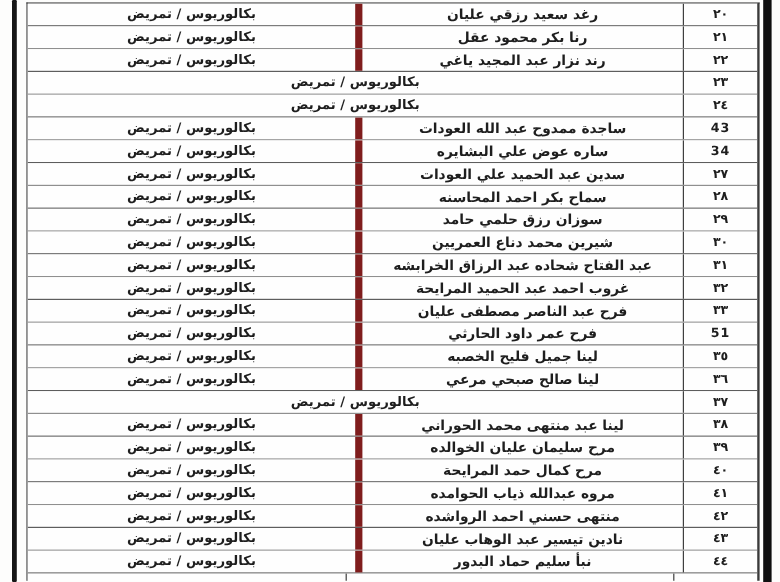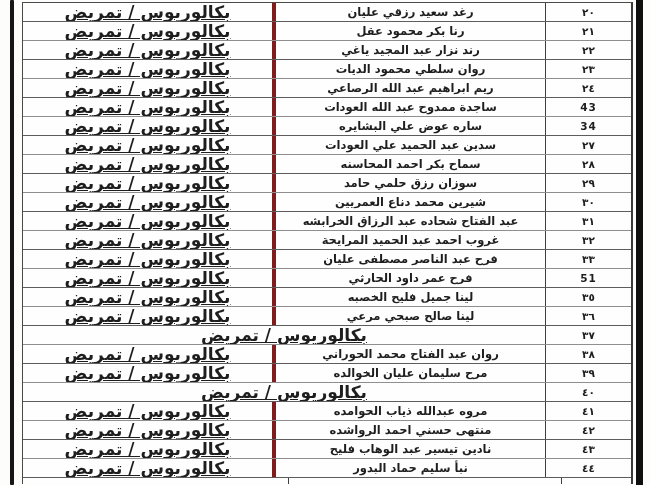--- a/index.html
+++ b/index.html
@@ -59,34 +59,33 @@
     display: flex;
     align-items: center;
     justify-content: center;
     font-weight: bold;
     color: #1e1e1e;
     white-space: nowrap;
     overflow: hidden;
     line-height: 18px;
   }
   .cell-serial {
-    width: 86px;
+    width: 62px;
     font-size: 10.5px;
     border-left: 1px solid #3f3f3f;
     letter-spacing: 1px;
   }
   .cell-name {
     width: 273px;
     font-size: 11.5px;
-    border-left: 4px solid #7f1d1d;
+    border-left: 6px solid #7f1d1d;
   }
   .cell-qual {
     flex: 1;
-    font-size: 17px;
-    text-decoration: underline;
+    font-size: 11px;
   }
   .partial-row {
     display: flex;
     flex-direction: row;
     height: 12px;
     box-sizing: border-box;
     background: #fefefe;
   }
   .partial-row .p-serial {
     width: 70px;
@@ -120,26 +119,24 @@
     <div class="cell cell-name">رنا بكر محمود عقل</div>
     <div class="cell cell-qual">بكالوريوس / تمريض</div>
   </div>
         <div class="row">
     <div class="cell cell-serial">٢٢</div>
     <div class="cell cell-name">رند نزار عبد المجيد ياغي</div>
     <div class="cell cell-qual">بكالوريوس / تمريض</div>
   </div>
         <div class="row">
     <div class="cell cell-serial">٢٣</div>
-    <div class="cell cell-name">روان سلطي محمود الديات</div>
     <div class="cell cell-qual">بكالوريوس / تمريض</div>
   </div>
         <div class="row">
     <div class="cell cell-serial">٢٤</div>
-    <div class="cell cell-name">ريم ابراهيم عبد الله الرصاعي</div>
     <div class="cell cell-qual">بكالوريوس / تمريض</div>
   </div>
         <div class="row">
     <div class="cell cell-serial">43</div>
     <div class="cell cell-name">ساجدة ممدوح عبد الله العودات</div>
     <div class="cell cell-qual">بكالوريوس / تمريض</div>
   </div>
         <div class="row">
     <div class="cell cell-serial">34</div>
     <div class="cell cell-name">ساره عوض علي البشايره</div>
@@ -194,45 +191,46 @@
     <div class="cell cell-serial">٣٦</div>
     <div class="cell cell-name">لينا صالح صبحي مرعي</div>
     <div class="cell cell-qual">بكالوريوس / تمريض</div>
   </div>
         <div class="row">
     <div class="cell cell-serial">٣٧</div>
     <div class="cell cell-qual">بكالوريوس / تمريض</div>
   </div>
         <div class="row">
     <div class="cell cell-serial">٣٨</div>
-    <div class="cell cell-name">روان عبد الفتاح محمد الحوراني</div>
+    <div class="cell cell-name">لينا عبد منتهى محمد الحوراني</div>
     <div class="cell cell-qual">بكالوريوس / تمريض</div>
   </div>
         <div class="row">
     <div class="cell cell-serial">٣٩</div>
     <div class="cell cell-name">مرح سليمان عليان الخوالده</div>
     <div class="cell cell-qual">بكالوريوس / تمريض</div>
   </div>
         <div class="row">
     <div class="cell cell-serial">٤٠</div>
+    <div class="cell cell-name">مرح كمال حمد المرايحة</div>
     <div class="cell cell-qual">بكالوريوس / تمريض</div>
   </div>
         <div class="row">
     <div class="cell cell-serial">٤١</div>
     <div class="cell cell-name">مروه عبدالله ذياب الحوامده</div>
     <div class="cell cell-qual">بكالوريوس / تمريض</div>
   </div>
         <div class="row">
     <div class="cell cell-serial">٤٢</div>
     <div class="cell cell-name">منتهى حسني احمد الرواشده</div>
     <div class="cell cell-qual">بكالوريوس / تمريض</div>
   </div>
         <div class="row">
     <div class="cell cell-serial">٤٣</div>
-    <div class="cell cell-name">نادين تيسير عبد الوهاب فليح</div>
+    <div class="cell cell-name">نادين تيسير عبد الوهاب عليان</div>
     <div class="cell cell-qual">بكالوريوس / تمريض</div>
   </div>
         <div class="row">
     <div class="cell cell-serial">٤٤</div>
     <div class="cell cell-name">نبأ سليم حماد البدور</div>
     <div class="cell cell-qual">بكالوريوس / تمريض</div>
   </div>
       </div>
     <div class="partial-row">
       <div class="p-serial"></div>

